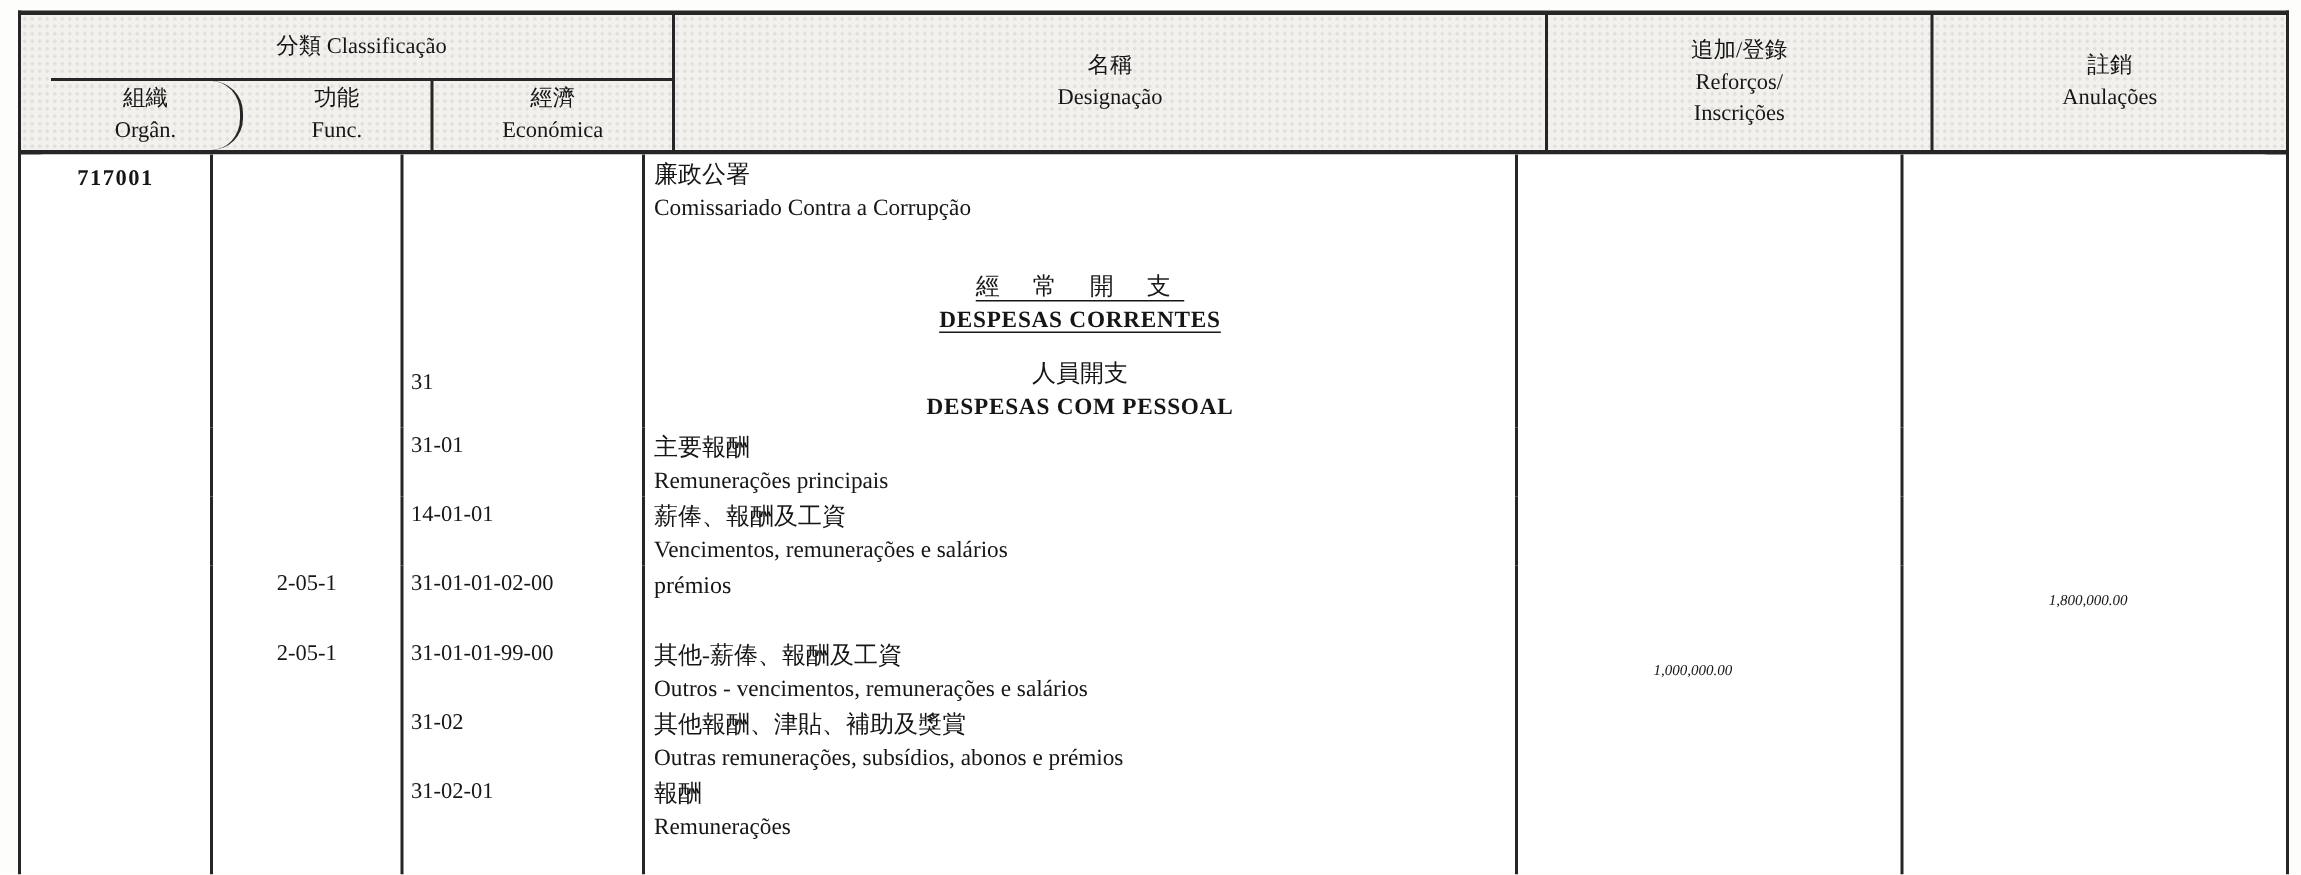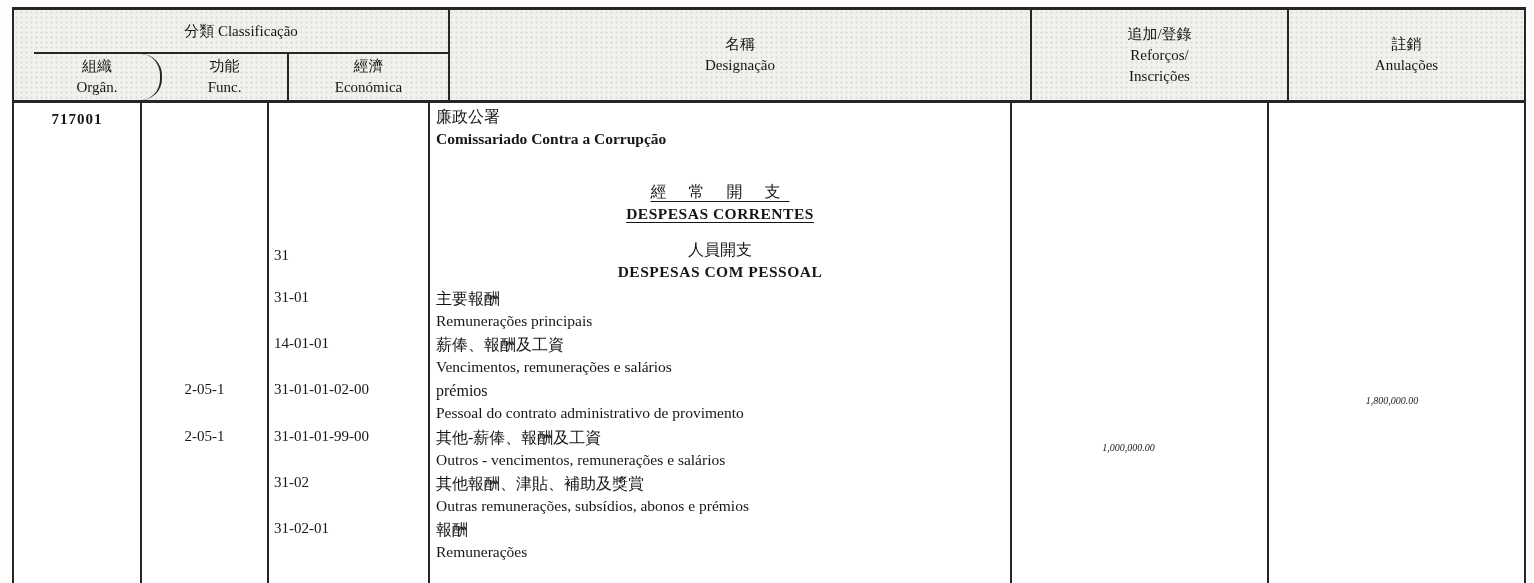--- a/index.html
+++ b/index.html
@@ -56,21 +56,21 @@
   .c-organ{text-align:center; font-weight:700; padding-top:8px; font-size:15px; letter-spacing:1px;}
   .c-func {text-align:center; padding-top:4px; font-size:15px;}
   .c-econ {padding:4px 0 0 5px; font-size:15px;}
   .c-desig{padding:2px 0 0 6px;}
   .d-zh{font-size:16px; line-height:23px;}
   .d-pt{font-size:15.5px; line-height:22px;}
   .c-ref,.c-anu{display:flex; align-items:center; justify-content:center; font-size:10px;font-style:italic;}
   .c-ref{padding-right:22px;}
   .c-anu{padding-right:9px;}
 
-  .kind-org .d-pt{font-weight:700;}
+  .kind-org .d-pt{font-weight:400;}
   .kind-section .c-desig{text-align:center; padding:8px 0 0 0;}
   .kind-section .d-zh{letter-spacing:9px; text-decoration:underline; text-underline-offset:4px;}
   .kind-section .d-pt{font-weight:700; text-decoration:underline; text-underline-offset:3px; letter-spacing:0.5px;}
   .kind-subsection .c-desig{text-align:center; padding:6px 0 0 0;}
   .kind-subsection .d-pt{font-weight:700; letter-spacing:0.5px;}
   .kind-subsection .c-econ{display:flex; align-items:center; padding:0 0 7px 5px;}
 </style>
 </head>
 <body>
 
@@ -219,21 +219,20 @@
             <div class="code"></div>
           </div>
           <div class="cell c-func">
             <div class="code">2-05-1</div>
           </div>
           <div class="cell c-econ">
             <div class="code">31-01-01-02-00</div>
           </div>
           <div class="cell c-desig">
             <div class="d-zh">prémios</div>
-            <div class="d-pt">Pessoal do contrato administrativo de provimento</div>
           </div>
           <div class="cell c-ref">
             <div class="amt"></div>
           </div>
           <div class="cell c-anu">
             <div class="amt">1,800,000.00</div>
           </div>
         </div>
         <div class="t-row kind-item rn7">
           <div class="cell c-organ">

